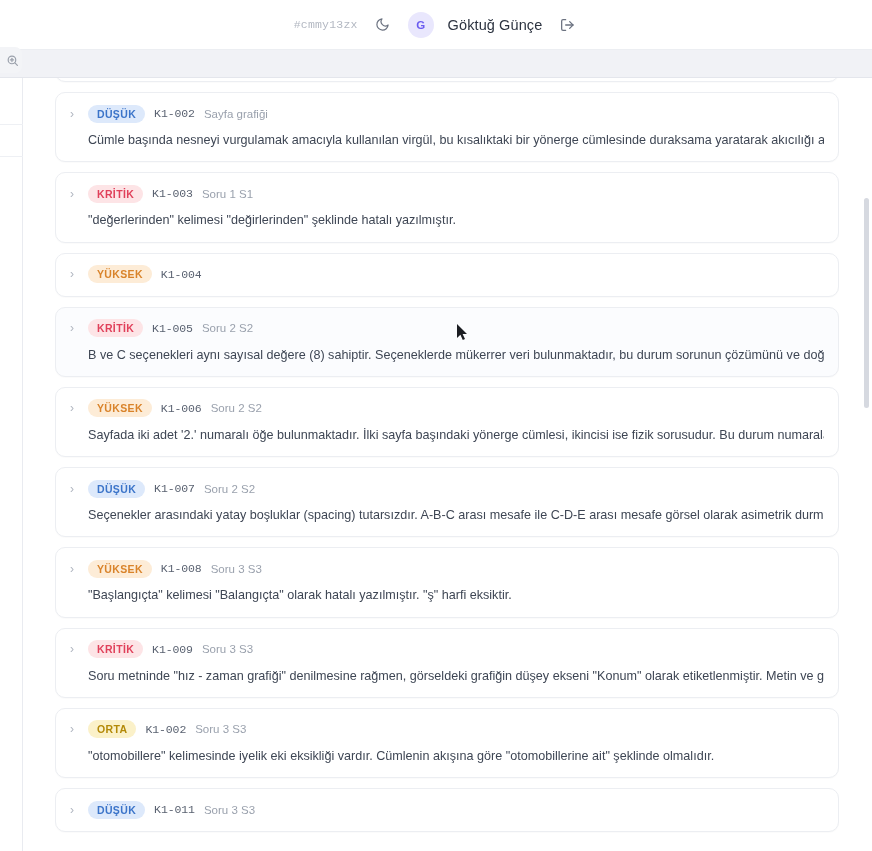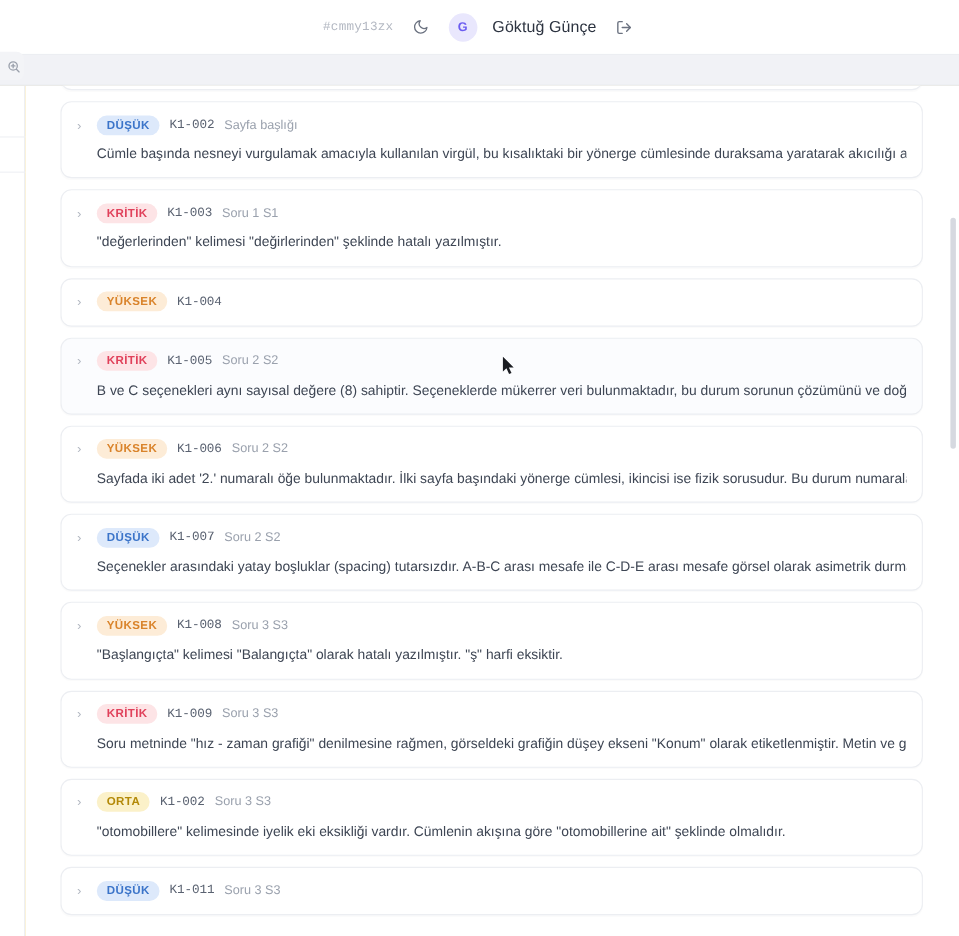--- a/index.html
+++ b/index.html
@@ -2,21 +2,21 @@
 <html><head>
 <meta charset="utf-8">
 <style>
   * { box-sizing: border-box; margin: 0; padding: 0; }
   html, body {
     width: 872px; height: 851px;
     background: #ffffff;
     font-family: "Liberation Sans", sans-serif;
     overflow: hidden;
   }
-  .app { position: relative; width: 872px; height: 851px; background: #eab308; }
+  .app { position: relative; width: 872px; height: 851px; background: #4d7c0f; }
 
   
   .topbar {
     position: absolute; top: 0; left: 0; width: 872px; height: 50px;
     background: #ffffff;
     border-bottom: 1px solid #eceef2;
     display: flex; align-items: center; justify-content: center;
     gap: 14px;
   }
   .room-code {
@@ -165,21 +165,21 @@
 
   <div class="panel">
     <div class="list" id="findings-list">
       <div class="card partial"></div>
 
     <div class="card">
           <div class="card-head">
             <span class="chev">›</span>
             <span class="badge dusuk">DÜŞÜK</span>
             <span class="code">K1-002</span>
-            <span class="meta">Sayfa başlığı</span>
+            <span class="meta">Sayfa grafiği</span>
           </div>
           <div class="card-body">Cümle başında nesneyi vurgulamak amacıyla kullanılan virgül, bu kısalıktaki bir yönerge cümlesinde duraksama yaratarak akıcılığı azaltmaktadır.</div>
         </div>
         <div class="card">
           <div class="card-head">
             <span class="chev">›</span>
             <span class="badge kritik">KRİTİK</span>
             <span class="code">K1-003</span>
             <span class="meta">Soru 1  S1</span>
           </div>

